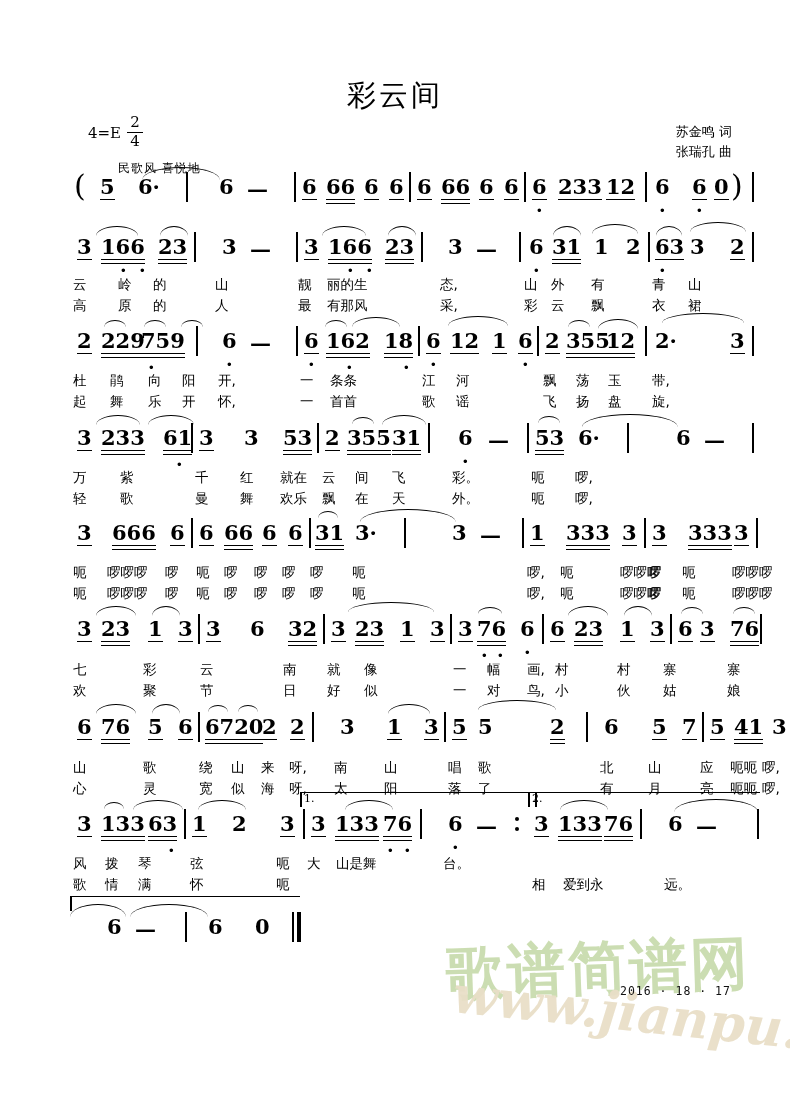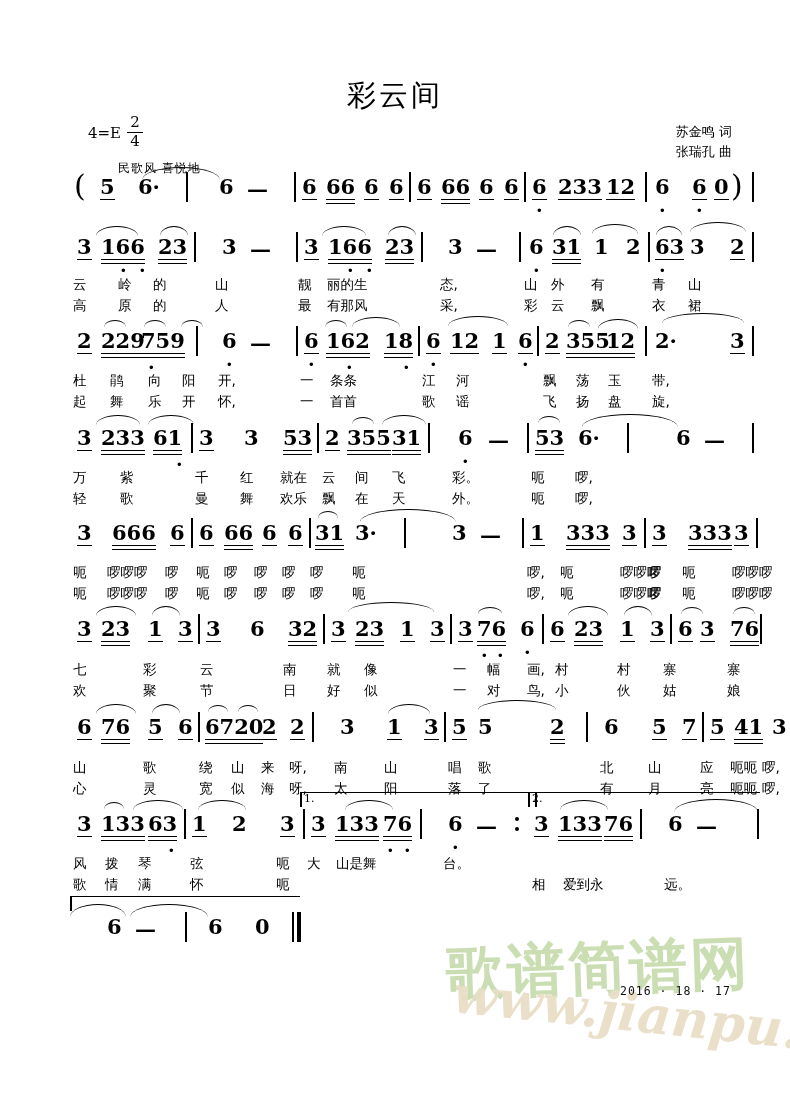--- a/index.html
+++ b/index.html
@@ -293,21 +293,21 @@
       <span class="ly" style="left:652px;">旋,</span>
     </div>
   </div>
 
   <div class="sys" style="top:419px;">
     <div class="notes">
       <span class="slur" style="left:96px;top:-4px;width:44px;"></span>
       <span class="slur" style="left:148px;top:-4px;width:46px;"></span>
       <span class="n u1" style="left:77px;">3</span>
       <span class="n u2" style="left:101px;">233</span>
-      <span class="n u2" style="left:153px;">61</span>
+      <span class="n u2" style="left:163px;">61</span>
       <span class="dlow" style="left:176px;top:38px;">.</span>
       <span class="bl" style="left:191px;"></span>
       <span class="n u1" style="left:199px;">3</span>
       <span class="n" style="left:244px;">3</span>
       <span class="n u2" style="left:283px;">53</span>
 
       <span class="bl" style="left:317px;"></span>
       <span class="slur flat" style="left:352px;top:-2px;width:22px;"></span>
       <span class="slur" style="left:382px;top:-4px;width:44px;"></span>
       <span class="n u1" style="left:325px;">2</span>

